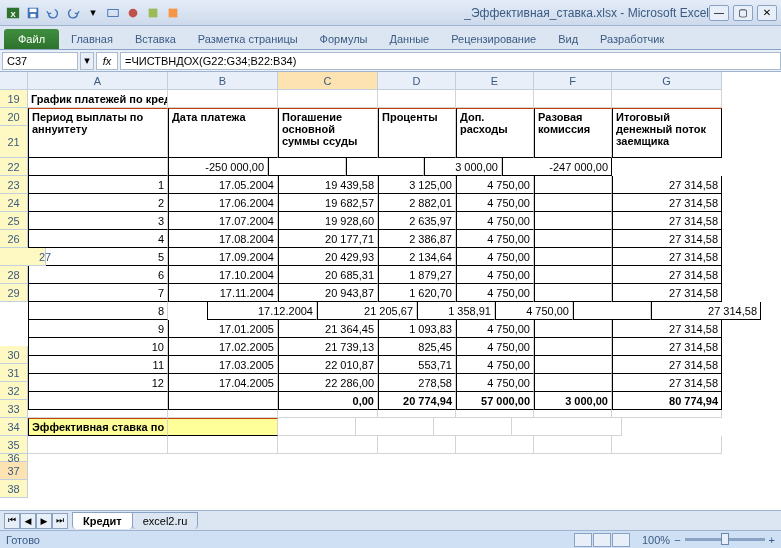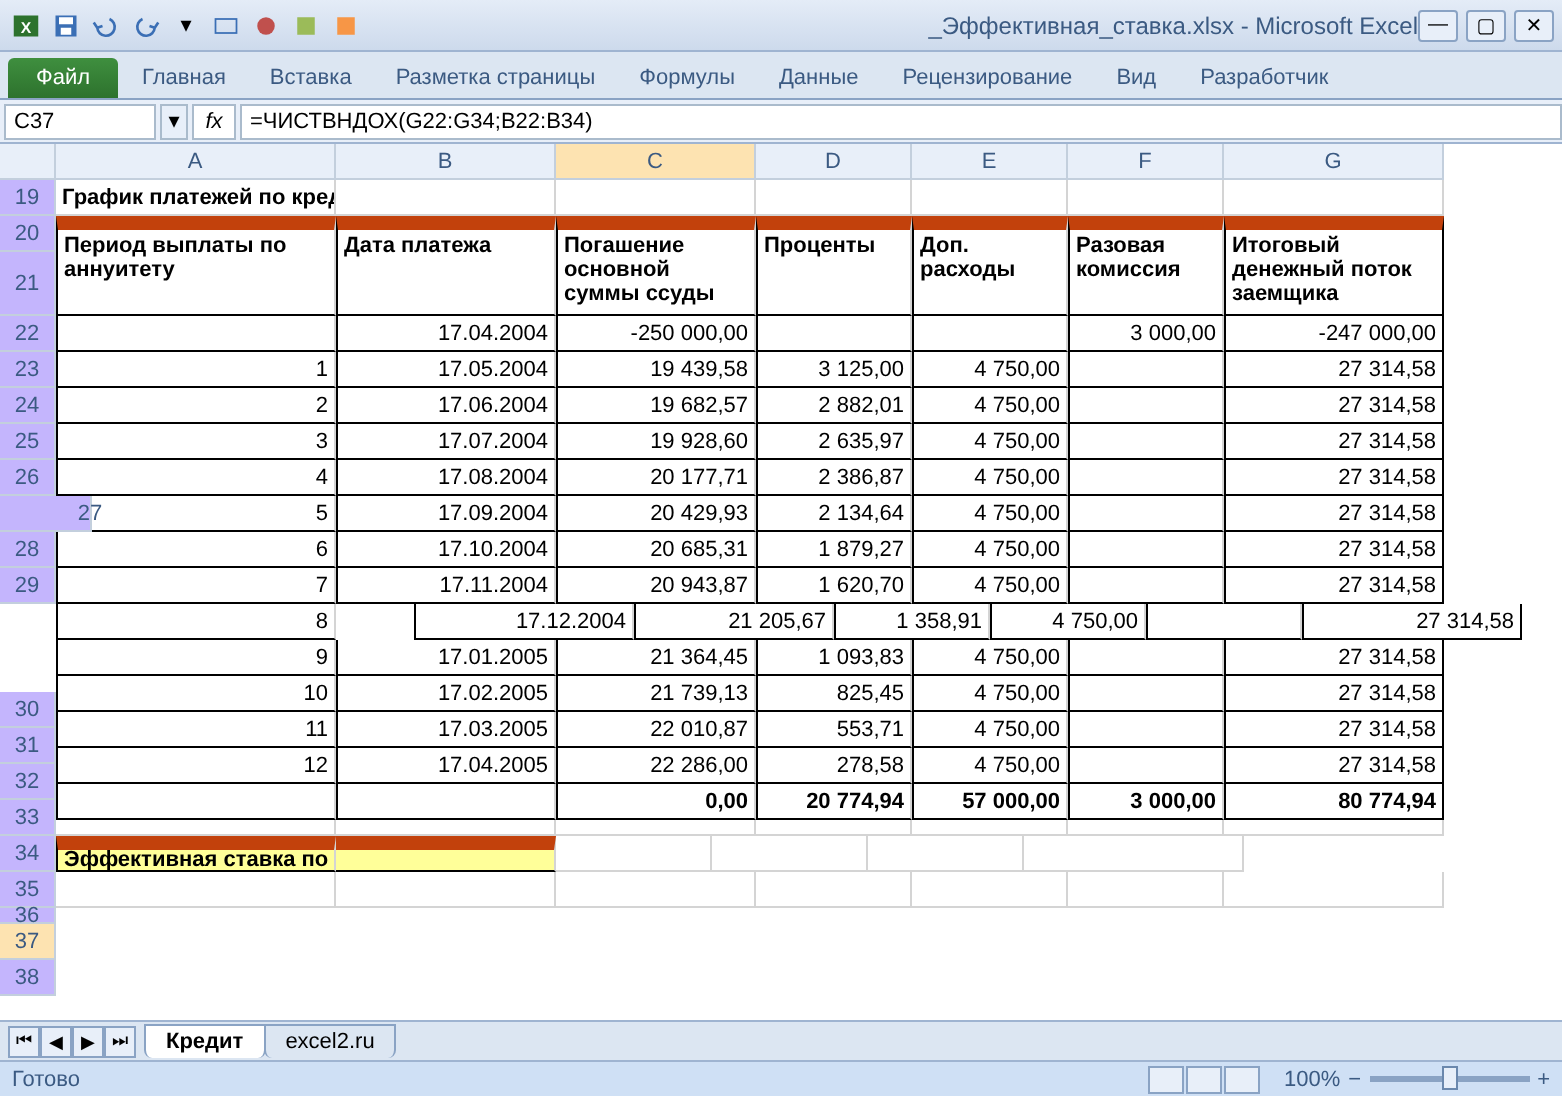--- a/index.html
+++ b/index.html
@@ -22,27 +22,27 @@
 .name-box-dd { width: 14px; height: 18px; border: 1px solid #abc; background: #e8eff9; display:flex; align-items:center; justify-content:center; cursor:pointer; }
 .fx { width: 22px; height: 18px; border: 1px solid #abc; margin: 0 2px; display: flex; align-items: center; justify-content: center; font-style: italic; cursor: pointer; background:#fff; }
 .formula-input { flex: 1; background: #fff; border: 1px solid #abc; height: 18px; padding: 0 4px; display: flex; align-items: center; font-size: 11px; }
 
 .sheet-area { background: #fff; position: relative; height: 440px; overflow: auto; }
 .corner { position: absolute; top: 0; left: 0; width: 28px; height: 18px; background: #e8eff9; border-right: 1px solid #c3cfdd; border-bottom: 1px solid #c3cfdd; z-index: 3; }
 .col-headers { position: absolute; top: 0; left: 28px; display: flex; z-index: 2; }
 .col-h { height: 18px; background: #e8eff9; border-right: 1px solid #c3cfdd; border-bottom: 1px solid #c3cfdd; display: flex; align-items: center; justify-content: center; color: #3b5a82; font-size: 11px; cursor: pointer; }
 .col-h.sel { background: #fde3b1; }
 .row-headers { position: absolute; top: 18px; left: 0; z-index: 2; }
-.row-h { width: 28px; background: #c4b5fd; border-right: 1px solid #c3cfdd; border-bottom: 1px solid #c3cfdd; display: flex; align-items: center; justify-content: center; color: #3b5a82; font-size: 11px; cursor: pointer; }
+.row-h { width: 28px; background: #fef9c3; border-right: 1px solid #c3cfdd; border-bottom: 1px solid #c3cfdd; display: flex; align-items: center; justify-content: center; color: #3b5a82; font-size: 11px; cursor: pointer; }
 .row-h.sel { background: #fde3b1; }
 
 .grid { position: absolute; top: 18px; left: 28px; }
 .g-row { display: flex; }
 .g-cell { border-right: 1px solid #d4d4d4; border-bottom: 1px solid #d4d4d4; padding: 0 3px; display: flex; align-items: center; font-size: 11px; overflow: hidden; white-space: nowrap; }
-.b-top { border-top: 7px solid #c2410c; }
+.b-top { border-top: 1px solid #c2410c; }
 .b-bot { border-bottom: 1px solid #000; }
 .b-l { border-left: 1px solid #000; }
 .b-r { border-right: 1px solid #000; }
 .num { justify-content: flex-end; }
 .bold { font-weight: bold; }
 .yellow { background: #ffff99; }
 .active-cell { outline: 2px solid #000; outline-offset: -1px; }
 
 .sheet-tabs { position: absolute; bottom: 18px; left:0; right:0; height: 20px; background: #dce6f2; display: flex; align-items: center; border-top: 1px solid #9fb4d1; }
 .nav-btns { display: flex; gap: 0; margin: 0 4px; }
@@ -182,21 +182,20 @@
         <div class="g-cell bold b-top b-bot b-l" style="width: 140px; height: 50px; white-space: normal; align-items: flex-start; padding-top: 2px;">Период выплаты по аннуитету</div>
         <div class="g-cell bold b-top b-bot b-l" style="width: 110px; height: 50px; white-space: normal; align-items: flex-start; padding-top: 2px;">Дата платежа</div>
         <div class="g-cell bold b-top b-bot b-l" style="width: 100px; height: 50px; white-space: normal; align-items: flex-start; padding-top: 2px;">Погашение основной суммы ссуды</div>
         <div class="g-cell bold b-top b-bot b-l" style="width: 78px; height: 50px; white-space: normal; align-items: flex-start; padding-top: 2px;">Проценты</div>
         <div class="g-cell bold b-top b-bot b-l" style="width: 78px; height: 50px; white-space: normal; align-items: flex-start; padding-top: 2px;">Доп. расходы</div>
         <div class="g-cell bold b-top b-bot b-l" style="width: 78px; height: 50px; white-space: normal; align-items: flex-start; padding-top: 2px;">Разовая комиссия</div>
         <div class="g-cell bold b-top b-bot b-l b-r" style="width: 110px; height: 50px; white-space: normal; align-items: flex-start; padding-top: 2px;">Итоговый денежный поток заемщика</div>
       </div>
       <div class="g-row">
         <div class="g-cell num b-l b-bot" style="width: 140px; height: 18px;"></div>
-        <div class="g-cell num b-l b-bot" style="width: 110px; height: 18px;">17.04.2004</div>
         <div class="g-cell num b-l b-bot" style="width: 100px; height: 18px;">-250 000,00</div>
         <div class="g-cell num b-l b-bot" style="width: 78px; height: 18px;"></div>
         <div class="g-cell num b-l b-bot" style="width: 78px; height: 18px;"></div>
         <div class="g-cell num b-l b-bot" style="width: 78px; height: 18px;">3 000,00</div>
         <div class="g-cell num b-l b-r b-bot" style="width: 110px; height: 18px;">-247 000,00</div>
       </div>
       <div class="g-row">
         <div class="g-cell num b-l b-bot" style="width: 140px; height: 18px;">1</div>
         <div class="g-cell num b-l b-bot" style="width: 110px; height: 18px;">17.05.2004</div>
         <div class="g-cell num b-l b-bot" style="width: 100px; height: 18px;">19 439,58</div>

